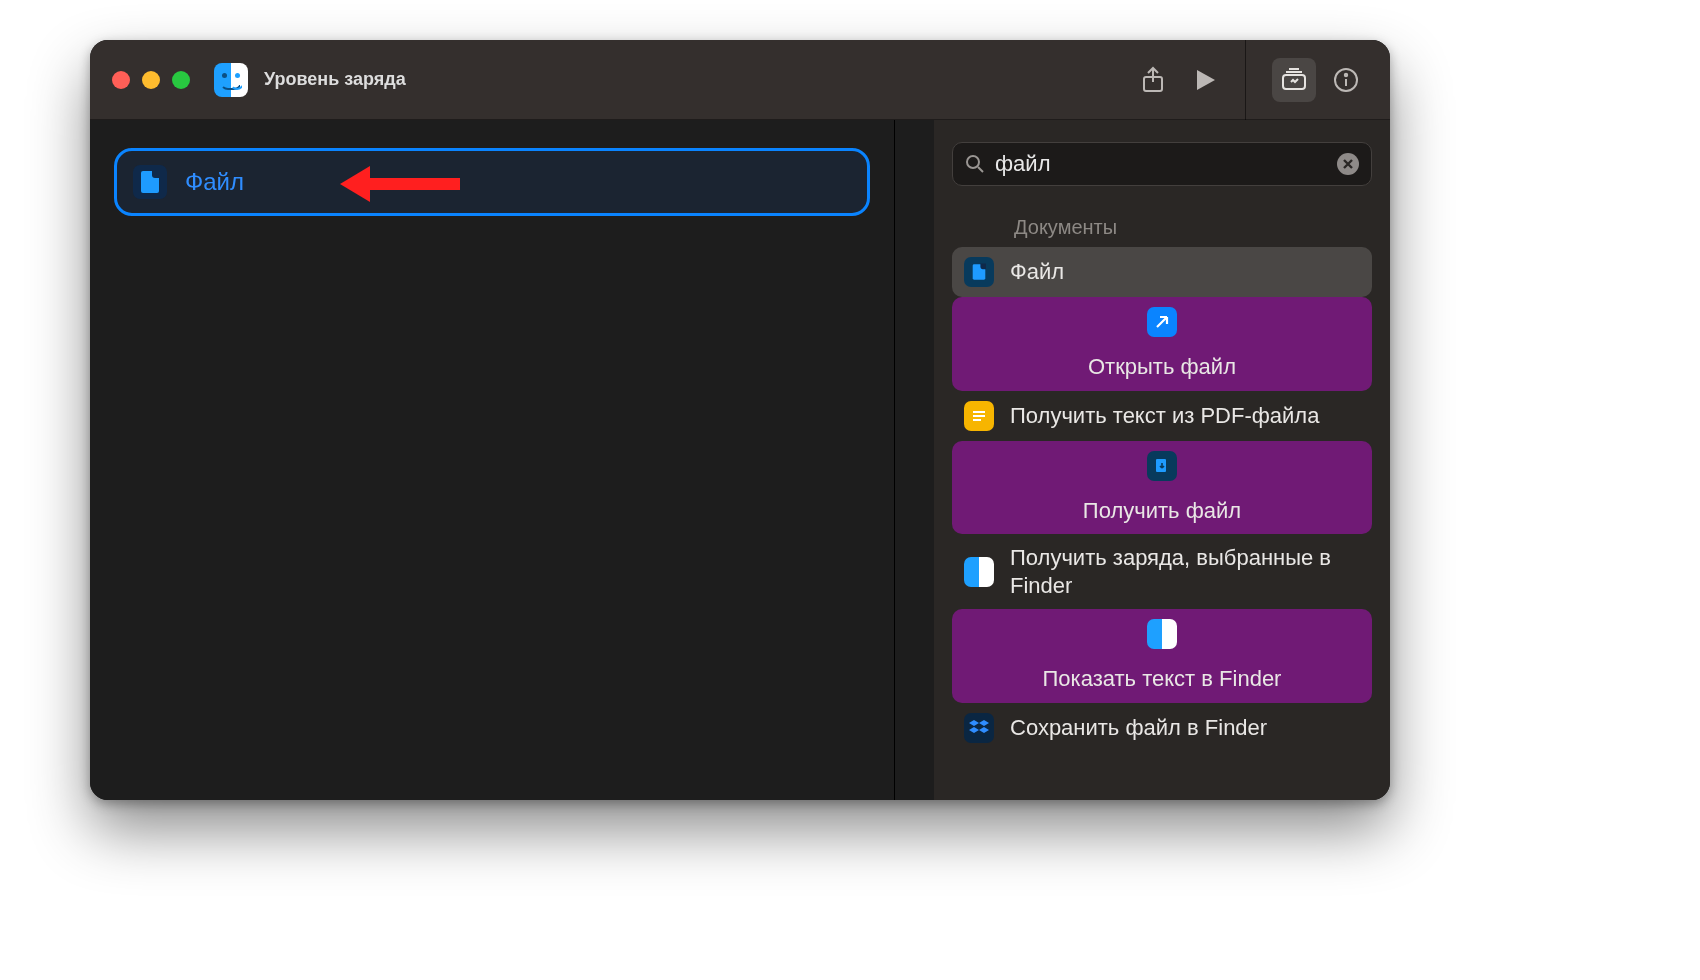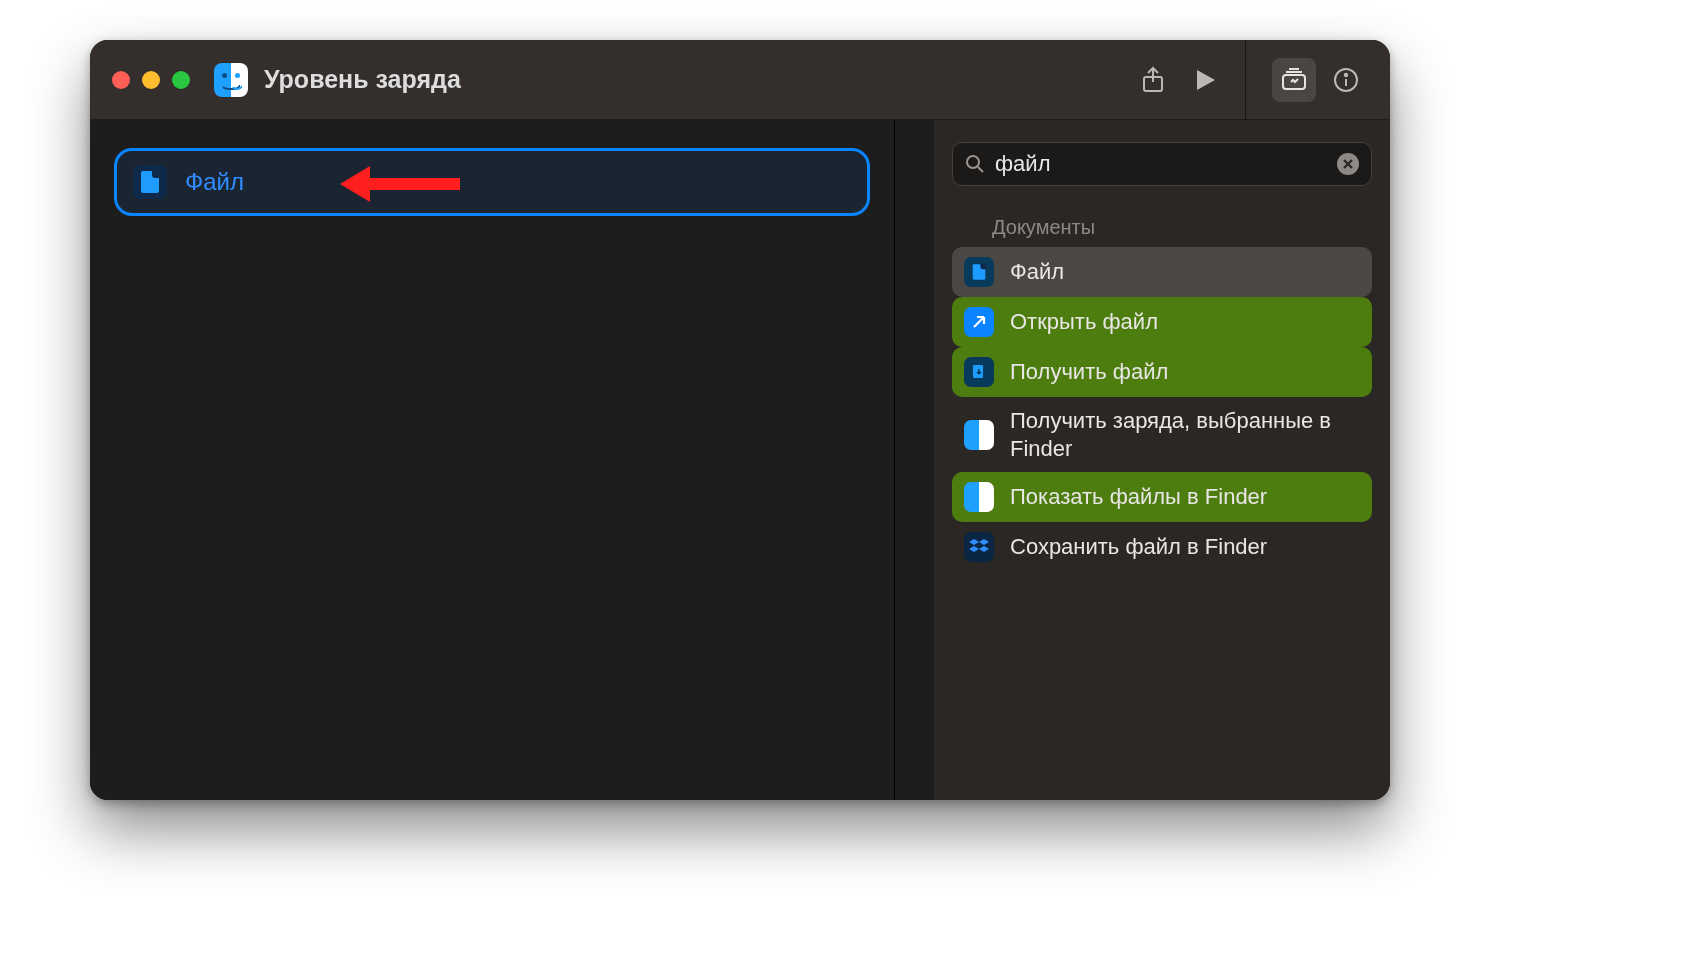--- a/index.html
+++ b/index.html
@@ -38,21 +38,21 @@
     position: relative;
   }
   .app-icon::before, .app-icon::after{
     content:""; position:absolute; width:5px; height:5px; border-radius:50%;
     top:10px;
   }
   .app-icon::before{ left:8px; background:#0b4f84;}
   .app-icon::after{ right:8px; background:#1ea0ff;}
   .app-smile{position:absolute;left:6px;right:6px;bottom:7px;height:8px;border:2px solid transparent;border-bottom-color:#0b4f84;border-radius:0 0 10px 10px;}
   .app-smile2{position:absolute;right:4px;left:16px;bottom:7px;height:8px;border:2px solid transparent;border-bottom-color:#1ea0ff;border-radius:0 0 10px 10px;}
-  .title { font-size: 25px; font-weight: 600; color:#ddd; }
+  .title { font-size: 18px; font-weight: 600; color:#ddd; }
   .tb-spacer { flex: 1; }
   .tb-btn {
     width: 44px; height: 44px; display:flex;align-items:center;justify-content:center;
     color:#bbb; border-radius: 8px; margin-left: 8px;
   }
   .tb-divider { width:1px; height:80px; background:rgba(0,0,0,.5); margin: 0 18px; }
   .tb-btn.selected { background:#4a4644; }
   .body { flex:1; display:flex; min-height:0;gap:39px; }
   .canvas {
     flex: 1; background:#1d1d1d; padding: 28px 24px; border-right:1px solid #000; position:relative;
@@ -84,27 +84,27 @@
   .search {
     height: 44px; background:#1c1a19; border-radius:10px;
     display:flex; align-items:center; padding:0 12px; gap:10px;
     border:1px solid #433f3d;
   }
   .search input{
     flex:1; background:transparent; border:none; outline:none;
     color:#e8e8e8; font-size:22px;
   }
   .clear-btn{ width:22px;height:22px;border-radius:50%;background:#8e8a88;display:flex;align-items:center;justify-content:center;}
-  .section-label{ color:#8d8985; font-size:20px; font-weight:500; margin:30px 0 8px 40px;}
+  .section-label{ color:#8d8985; font-size:20px; font-weight:500; margin:30px 0 8px 62px;}
   .results{ display:flex; flex-direction:column; gap:0; }
   .result{
     display:flex; align-items:center; gap:16px;
     padding:10px 12px; border-radius:10px; min-height:50px;
   }
-  .result.alt{ background:#4d7c0f; }
+  .result.alt{ background:#701a75;flex-direction:column; }
   .result.selected{ background:#4a4745; }
   .ricon{
     width:30px;height:30px;border-radius:7px;flex-shrink:0;
     display:flex;align-items:center;justify-content:center;font-size:16px;
   } .ic-darkblue{background:#083a5c;}
   .ic-bluebox{background:#0a84ff;} .ic-yellow{background:#f7b500;}
   .ic-finder{background:linear-gradient(90deg,#1ea0ff 50%,#fff 50%);}
   .ic-dropbox{background:#0a2642;color:#2f8dff;}
   .rlabel{ color:#e9e7e5; font-size:22px; line-height:1.25; }
   svg{display:block;}
@@ -191,36 +191,44 @@
           <div class="rlabel">Файл</div>
         </div>
         <div class="result alt">
           <div class="ricon ic-bluebox">
             <svg width="16" height="16" viewBox="0 0 16 16" fill="#fff">
                 <path d="M3 13L13 3M13 3H6m7 0v7" stroke="#fff" stroke-width="2.2" fill="none"></path>
               </svg>
           </div>
           <div class="rlabel">Открыть файл</div>
         </div>
+        <div class="result">
+          <div class="ricon ic-yellow">
+            <svg width="16" height="14" viewBox="0 0 16 14" stroke="#fff" stroke-width="1.8">
+                <path d="M2 3h12M2 7h12M2 11h8"></path>
+              </svg>
+          </div>
+          <div class="rlabel">Получить текст из PDF-файла</div>
+        </div>
         <div class="result alt">
           <div class="ricon ic-darkblue">
             <svg width="18" height="18" viewBox="0 0 18 18" fill="#1e9bff">
                 <rect x="3" y="2" width="10" height="13" rx="1"></rect>
                 <path d="M9 6v5m0 0l-2-2m2 2l2-2" stroke="#083a5c" stroke-width="1.6" fill="none"></path>
               </svg>
           </div>
           <div class="rlabel">Получить файл</div>
         </div>
         <div class="result">
           <div class="ricon ic-finder"></div>
           <div class="rlabel">Получить заряда, выбранные в Finder</div>
         </div>
         <div class="result alt">
           <div class="ricon ic-finder"></div>
-          <div class="rlabel">Показать файлы в Finder</div>
+          <div class="rlabel">Показать текст в Finder</div>
         </div>
         <div class="result">
           <div class="ricon ic-dropbox">
             <svg width="20" height="18" viewBox="0 0 20 18" fill="#2f8dff">
                 <path d="M5 1l5 3-5 3-5-3zM15 1l5 3-5 3-5-3zM5 8l5 3-5 3-5-3zM15 8l5 3-5 3-5-3z"></path>
               </svg>
           </div>
           <div class="rlabel">Сохранить файл в Finder</div>
         </div>
       </div>

